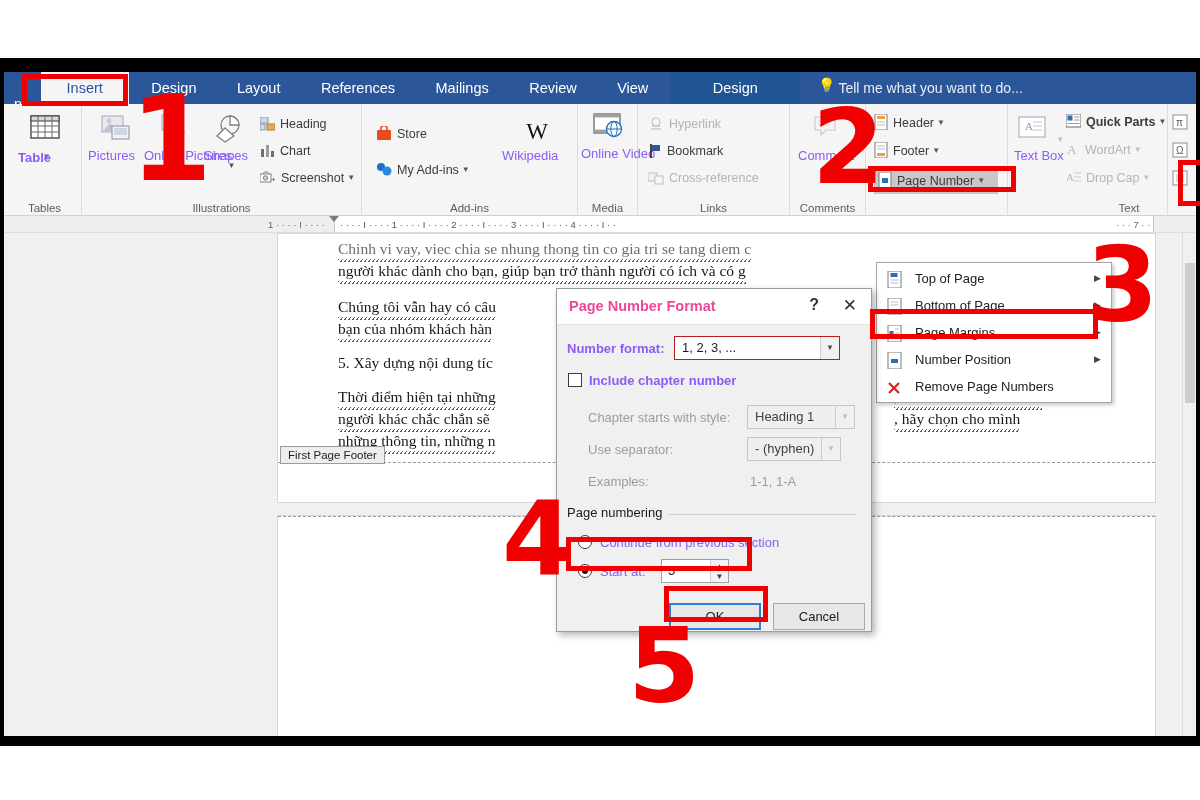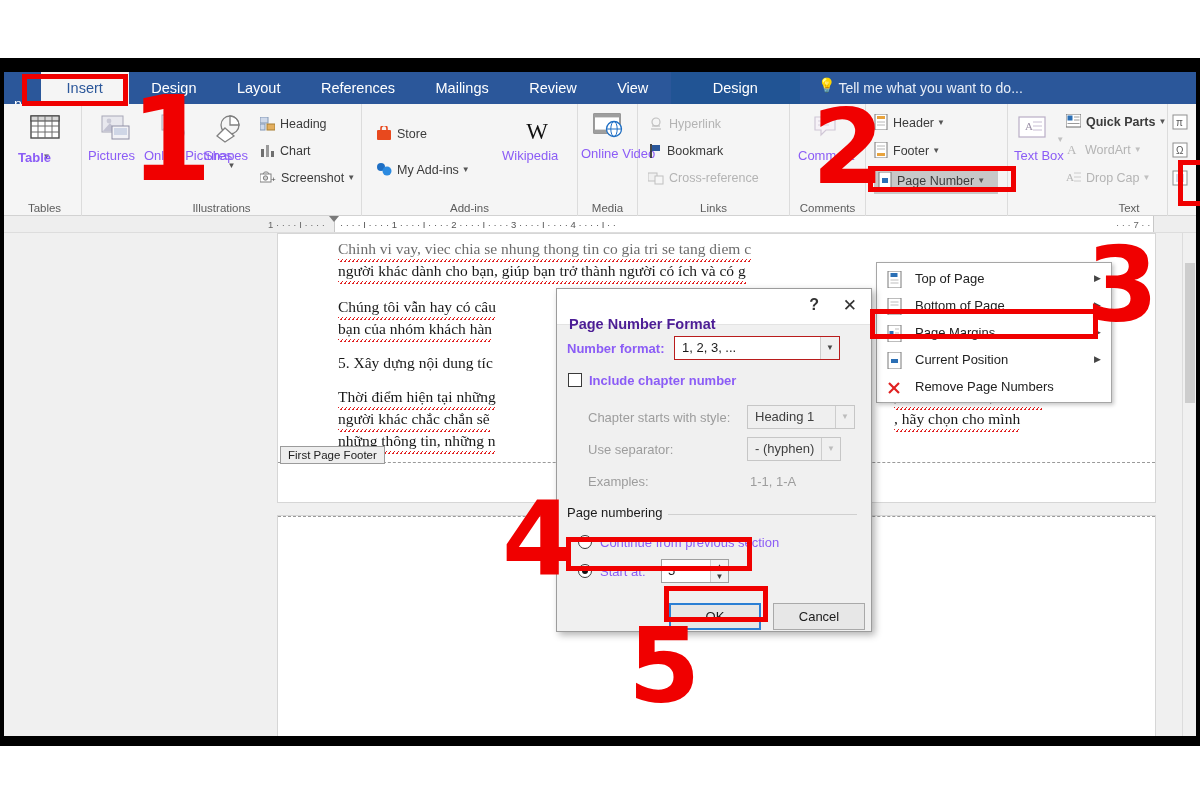--- a/index.html
+++ b/index.html
@@ -242,22 +242,22 @@
     box-shadow: 3px 3px 7px rgba(0,0,0,.3);
     z-index: 60;
   }
   .dlg-title {
     position: relative;
     height: 36px;
     background: #ffffff;
     border-bottom: 1px solid #e3e3e3;
   }
   .dlg-title .t {
-    position: absolute; left: 12px; top: 27px;
-    font-size: 14.5px; font-weight: bold; color: #4c1d95;
+    position: absolute; left: 12px; top: 9px;
+    font-size: 14.5px; font-weight: bold; color: #ec4899;
   }
   .dlg-title .qm {
     position: absolute; right: 52px; top: 7px;
     font-size: 16px; color: #333; font-weight: bold;
   }
   .dlg-title .xc {
     position: absolute; right: 14px; top: 6px;
     font-size: 17px; color: #333;
   }
   .dlg-body { position: relative; height: 308px; }
@@ -712,21 +712,21 @@
         <span>Page Margins</span>
         <span class="arr">▶</span>
       </div>
       <div class="mitem">
         <span class="micon">
           <svg width="16" height="17" viewBox="0 0 16 17">
               <rect x="1" y="0" width="13" height="17" fill="#fff" stroke="#7a7a7a"></rect>
               <rect x="4" y="7" width="7" height="4" fill="#2b6fb5"></rect>
             </svg>
         </span>
-        <span>Current Position</span>
+        <span>Number Position</span>
         <span class="arr">▶</span>
       </div>
       <div class="mitem">
         <span class="micon">
           <svg width="16" height="17" viewBox="0 0 16 17">
               <line x1="2" y1="4" x2="12" y2="14" stroke="#e02020" stroke-width="2.2"></line>
               <line x1="12" y1="4" x2="2" y2="14" stroke="#e02020" stroke-width="2.2"></line>
             </svg>
         </span>
         <span>Remove Page Numbers</span>

